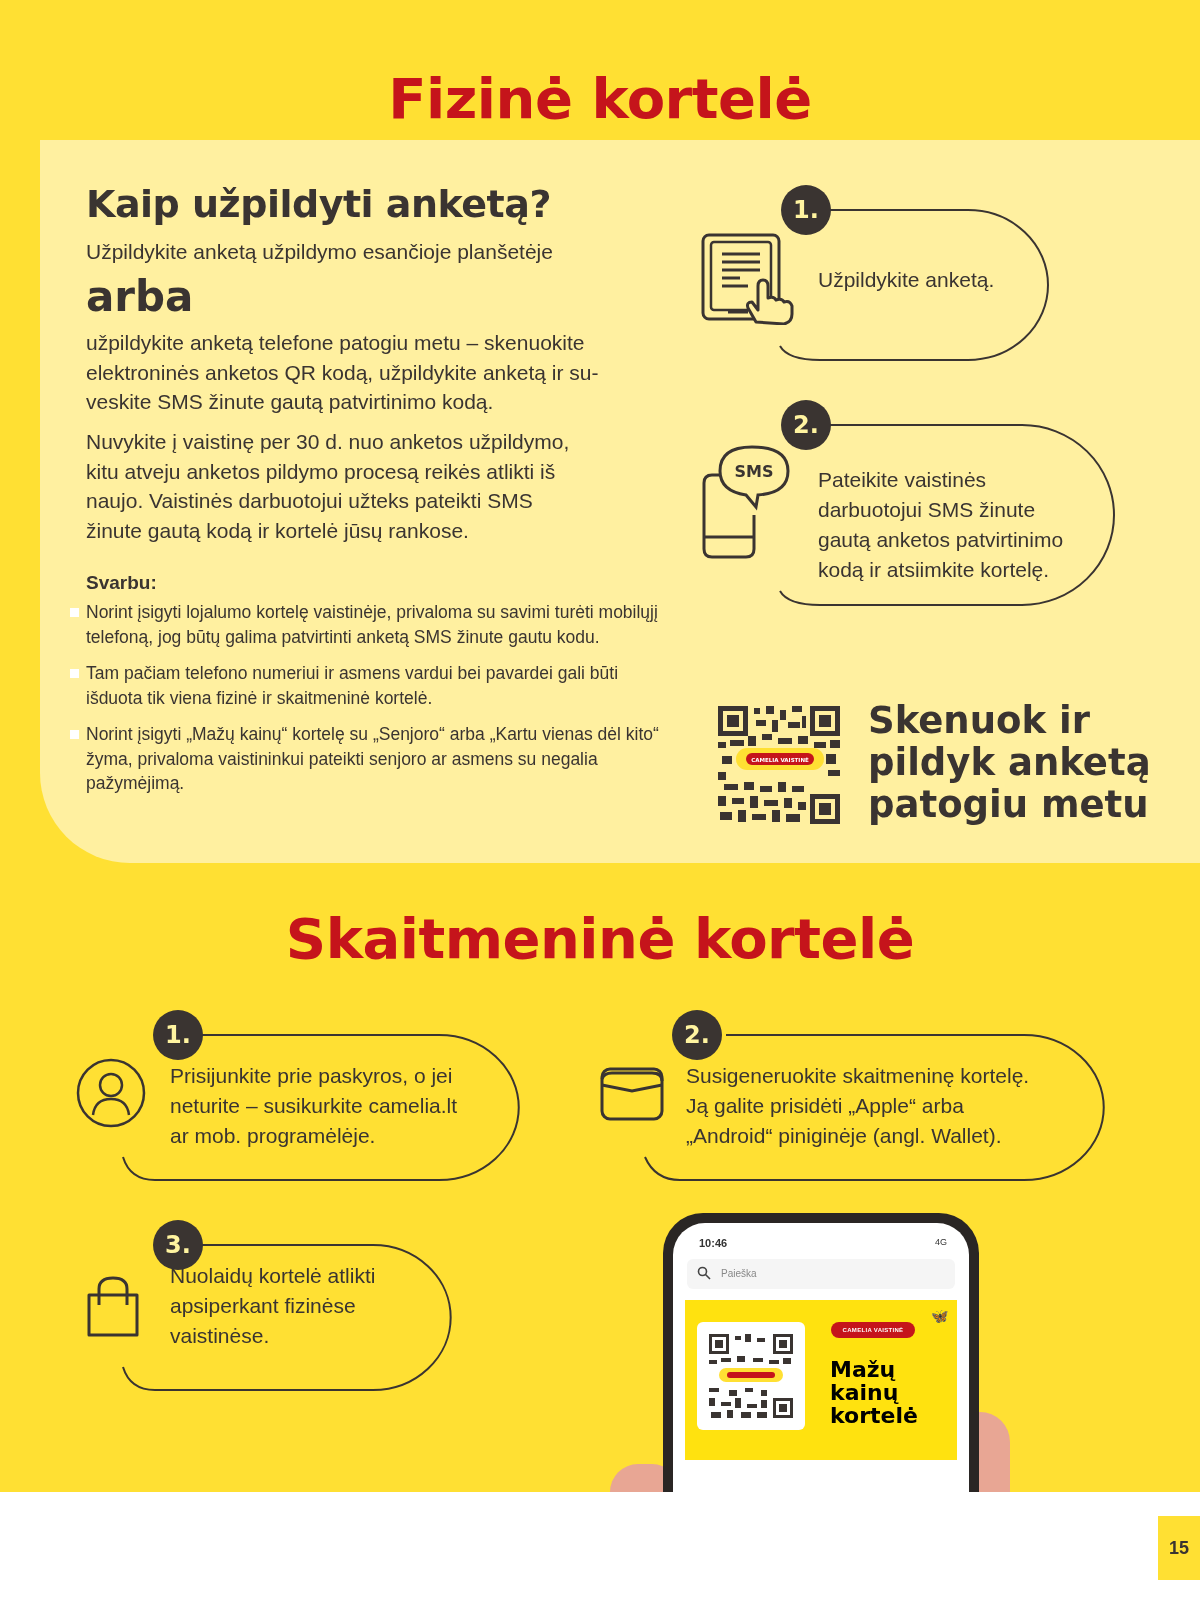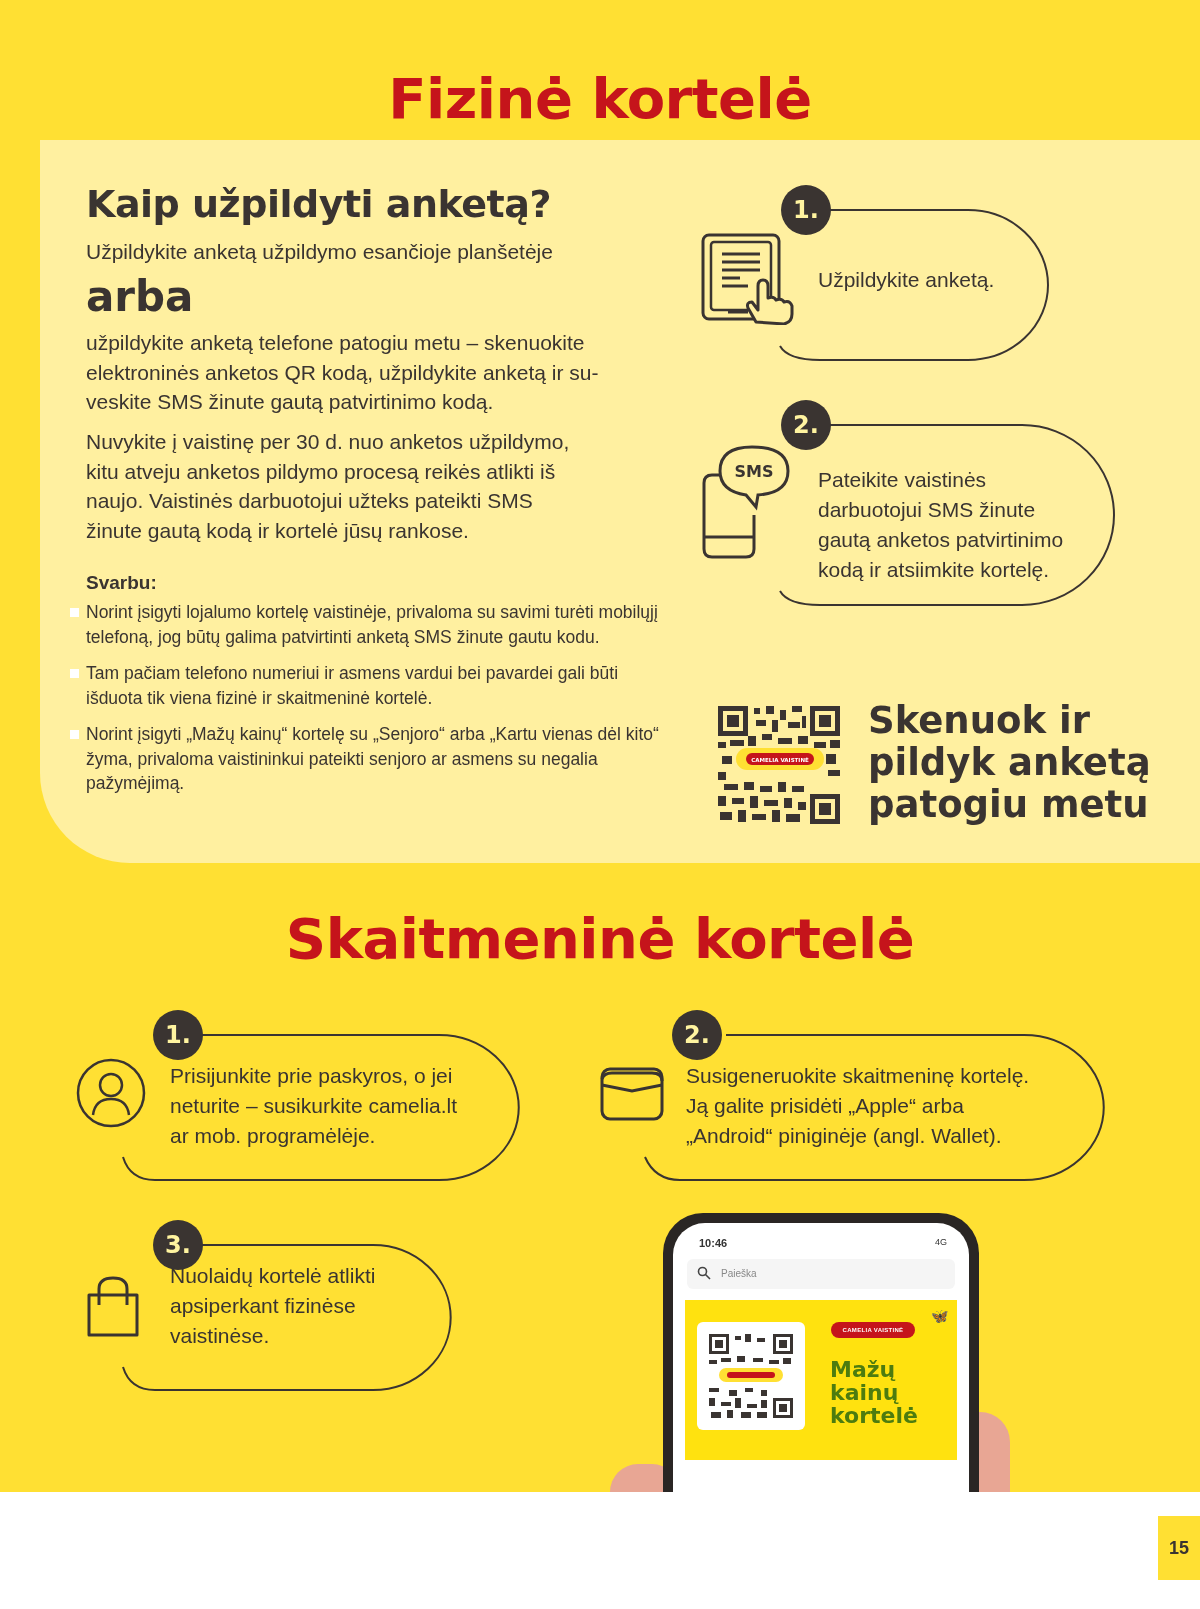--- a/index.html
+++ b/index.html
@@ -48,21 +48,21 @@
 
   .phone { position: absolute; left: 663px; top: 1213px; width: 316px; height: 279px; background: #2a2624; border-radius: 40px 40px 0 0; }
   .phone .screen { position: absolute; left: 10px; top: 10px; right: 10px; bottom: 0; background: #ffffff; border-radius: 32px 32px 0 0; overflow: hidden; }
   .phone .time { position: absolute; left: 26px; top: 14px; font-size: 11px; font-weight: bold; color: #333; }
   .phone .status { position: absolute; right: 22px; top: 14px; font-size: 9px; color: #333; }
   .phone .search { position: absolute; left: 14px; right: 14px; top: 36px; height: 30px; background: #f5f5f5; border-radius: 6px; font-size: 10px; color: #888; padding: 9px 0 0 34px; }
   .phone .search .mag { position: absolute; left: 10px; top: 7px; }
   .phone .card { position: absolute; left: 12px; right: 12px; top: 77px; height: 160px; background: #ffe20f; }
   .phone .card .qrbox { position: absolute; left: 12px; top: 22px; width: 108px; height: 108px; background: #fff; border-radius: 6px; }
   .phone .card .logo { position: absolute; left: 146px; top: 22px; width: 84px; height: 16px; background: #c5141b; border-radius: 8px; color: #fff; font-size: 6px; font-weight: bold; display: flex; align-items: center; justify-content: center; letter-spacing: 0.3px; }
-  .phone .card .name { position: absolute; left: 145px; top: 58px; font-size: 22px; line-height: 23px; color: #4d7c0f; font-weight: bold; font-family: "DejaVu Sans", sans-serif; }
+  .phone .card .name { position: absolute; left: 145px; top: 58px; font-size: 22px; line-height: 23px; color: #000000; font-weight: bold; font-family: "DejaVu Sans", sans-serif; }
   .phone .card .fly { position: absolute; right: 8px; top: 8px; color: #a04010; font-size: 14px; }
 
   .finger { position: absolute; background: #e8a694; border-radius: 30px 30px 0 0; }
 
   .page-num { position: absolute; left: 1158px; top: 1516px; width: 42px; height: 64px; background: #ffe033; color: #3a3431; font-size: 18px; font-weight: bold; display: flex; align-items: center; justify-content: center; }
 </style>
 </head>
 <body>
 
 <div class="yellow-bg"></div>

